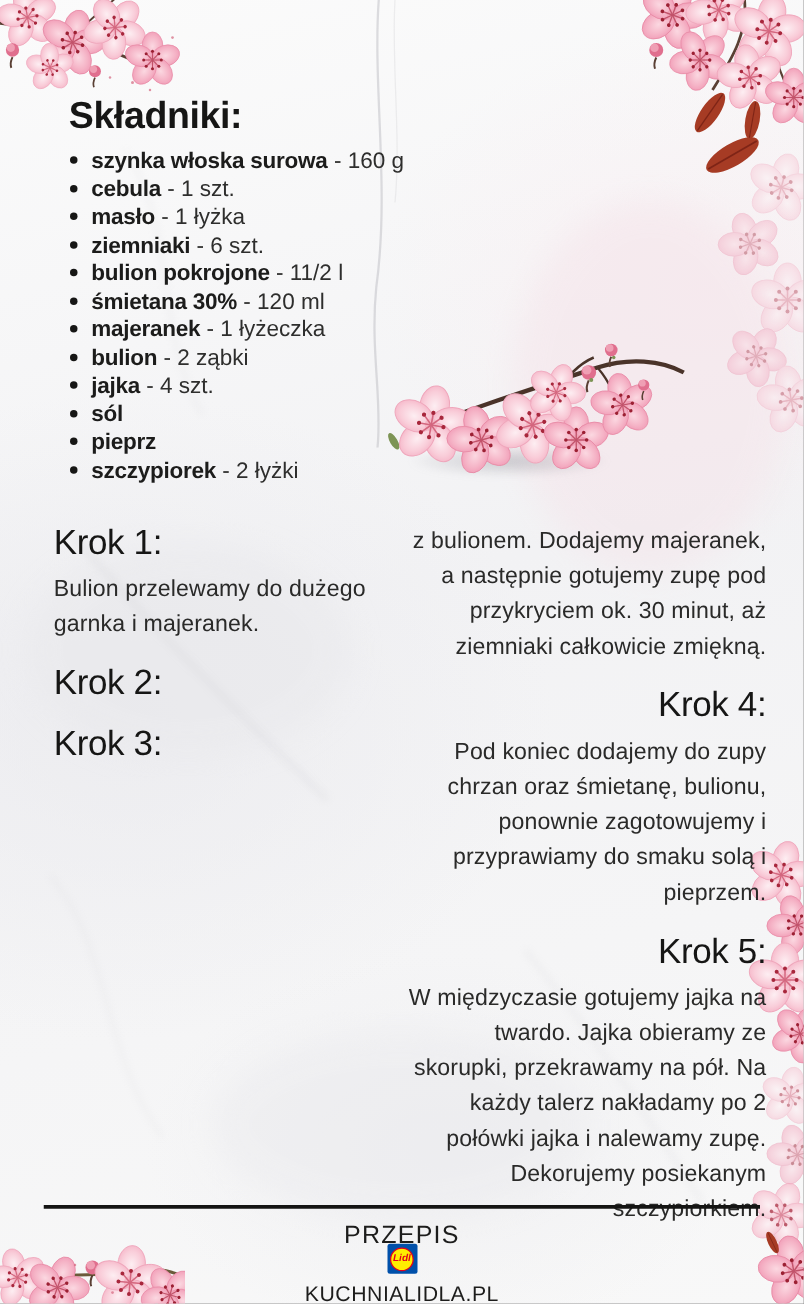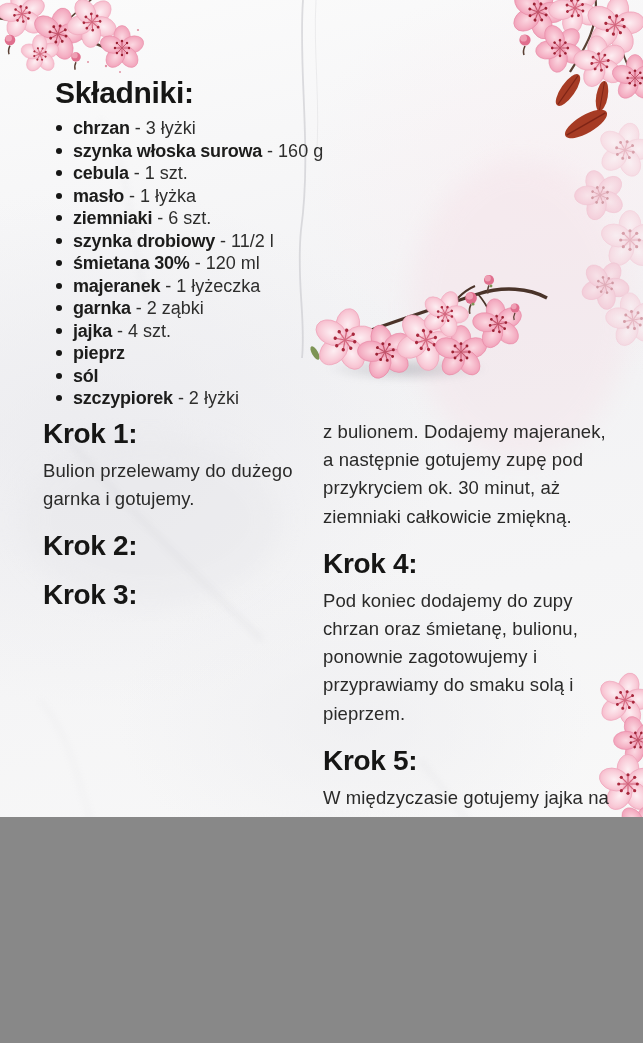--- a/index.html
+++ b/index.html
@@ -1,39 +1,39 @@
 <!DOCTYPE html>
 <html><head>
 <meta charset="utf-8">
 <style>
   html,body{margin:0;padding:0;background:#888;}
   .page{
-    position:relative;width:643px;height:817px;margin:0 auto;overflow:hidden;
+    position:relative;width:643px;height:1043px;margin:0 auto;overflow:hidden;
     font-family:"Liberation Sans",sans-serif;color:#232322;
     background:
       radial-gradient(ellipse 380px 300px at 88% 22%, rgba(250,236,240,0.55), transparent 70%),
       radial-gradient(ellipse 480px 360px at 15% 55%, rgba(233,233,237,0.65), transparent 72%),
       radial-gradient(ellipse 340px 220px at 55% 88%, rgba(236,236,239,0.6), transparent 70%),
       linear-gradient(168deg,#fbfbfb 0%,#f2f2f4 45%,#f8f8f8 100%);
   }
   svg.deco{position:absolute;pointer-events:none;}
   .branch-shadow{position:absolute;left:300px;top:352px;width:215px;height:34px;
     background:radial-gradient(ellipse 50% 50% at 50% 50%, rgba(95,95,108,0.28), rgba(120,120,130,0.10) 55%, transparent 75%);
     filter:blur(3px);}
   .ingredients{position:absolute;left:55px;top:76px;width:430px;}
   .ingredients h1{margin:0;font-size:30px;line-height:34px;font-weight:800;letter-spacing:-0.3px;color:#161615;}
   .ingredients ul{list-style:none;margin:7px 0 0;padding:0;}
   .ingredients li{position:relative;padding-left:18px;font-size:18px;line-height:22.5px;color:#2e2e2d;}
   .ingredients li::before{content:"";position:absolute;left:1px;top:8px;width:6px;height:6px;border-radius:50%;background:#161615;}
   .ingredients b{font-weight:800;color:#1c1c1b;letter-spacing:-0.2px;}
   .steps{position:absolute;left:43px;top:418px;width:570px;display:flex;}
   .col{box-sizing:border-box;}
   .col-left{width:280px;padding-right:14px;}
-  .col-right{width:290px;}
-  .step h2{margin:0 0 7px;font-size:28px;line-height:32px;font-weight:700;letter-spacing:-0.3px;color:#161615;}
+  .col-right{width:290px;text-align:right;}
+  .step h2{margin:0 0 7px;font-size:28px;line-height:32px;font-weight:400;letter-spacing:-0.3px;color:#161615;}
   .step h2:empty{display:none;}
   .step p{margin:0;font-size:18.5px;line-height:28.2px;color:#2a2a29;letter-spacing:0.1px;}
   .step{margin-bottom:17px;}
   .rule{position:absolute;left:35px;top:964px;width:573px;height:2.5px;background:#141413;}
   .kicker{position:absolute;left:0;top:977px;width:643px;text-align:center;
     font-size:20px;letter-spacing:1px;color:#1d1d1c;}
   .brand{position:absolute;left:0;top:995px;width:643px;display:flex;justify-content:center;align-items:center;gap:7px;flex-direction:column;}
   .logo{display:flex;align-items:center;justify-content:center;width:24px;height:24px;background:#0050aa;border-radius:2px;}
   .logo-circle{display:flex;align-items:center;justify-content:center;width:19px;height:19px;border-radius:50%;
     background:#ffed00;border:1px solid #e3001b;box-sizing:border-box;}
@@ -232,41 +232,40 @@
     <use href="#fl2" transform="translate(136,50) scale(2.3) rotate(-30)"></use>
     <g fill="#d4677f" opacity="0.7">
         <circle cx="90" cy="48" r="1.1"></circle>
         <circle cx="60" cy="26" r="1"></circle>
       </g>
   </svg>
 
   <section class="ingredients">
     <h1>Składniki:</h1>
     <ul>
-      <li><b>chrzan</b> <span>- 3 łyżki</span></li>
       <li><b>szynka włoska surowa</b> <span>- 160 g</span></li>
       <li><b>cebula</b> <span>- 1 szt.</span></li>
       <li><b>masło</b> <span>- 1 łyżka</span></li>
       <li><b>ziemniaki</b> <span>- 6 szt.</span></li>
-      <li><b>szynka drobiowy</b> <span>- 11/2 l</span></li>
+      <li><b>bulion pokrojone</b> <span>- 11/2 l</span></li>
       <li><b>śmietana 30%</b> <span>- 120 ml</span></li>
       <li><b>majeranek</b> <span>- 1 łyżeczka</span></li>
-      <li><b>garnka</b> <span>- 2 ząbki</span></li>
+      <li><b>bulion</b> <span>- 2 ząbki</span></li>
       <li><b>jajka</b> <span>- 4 szt.</span></li>
+      <li><b>sól</b> <span></span></li>
       <li><b>pieprz</b> <span></span></li>
-      <li><b>sól</b> <span></span></li>
       <li><b>szczypiorek</b> <span>- 2 łyżki</span></li>
     </ul>
   </section>
 
   <div class="steps">
     <div class="col col-left">
       <section class="step">
         <h2>Krok 1:</h2>
-        <p>Bulion przelewamy do dużego garnka i gotujemy.</p>
+        <p>Bulion przelewamy do dużego garnka i majeranek.</p>
       </section>
       <section class="step">
         <h2>Krok 2:</h2>
       </section>
       <section class="step">
         <h2>Krok 3:</h2>
       </section>
     </div>
     <div class="col col-right">
       <section class="step">

